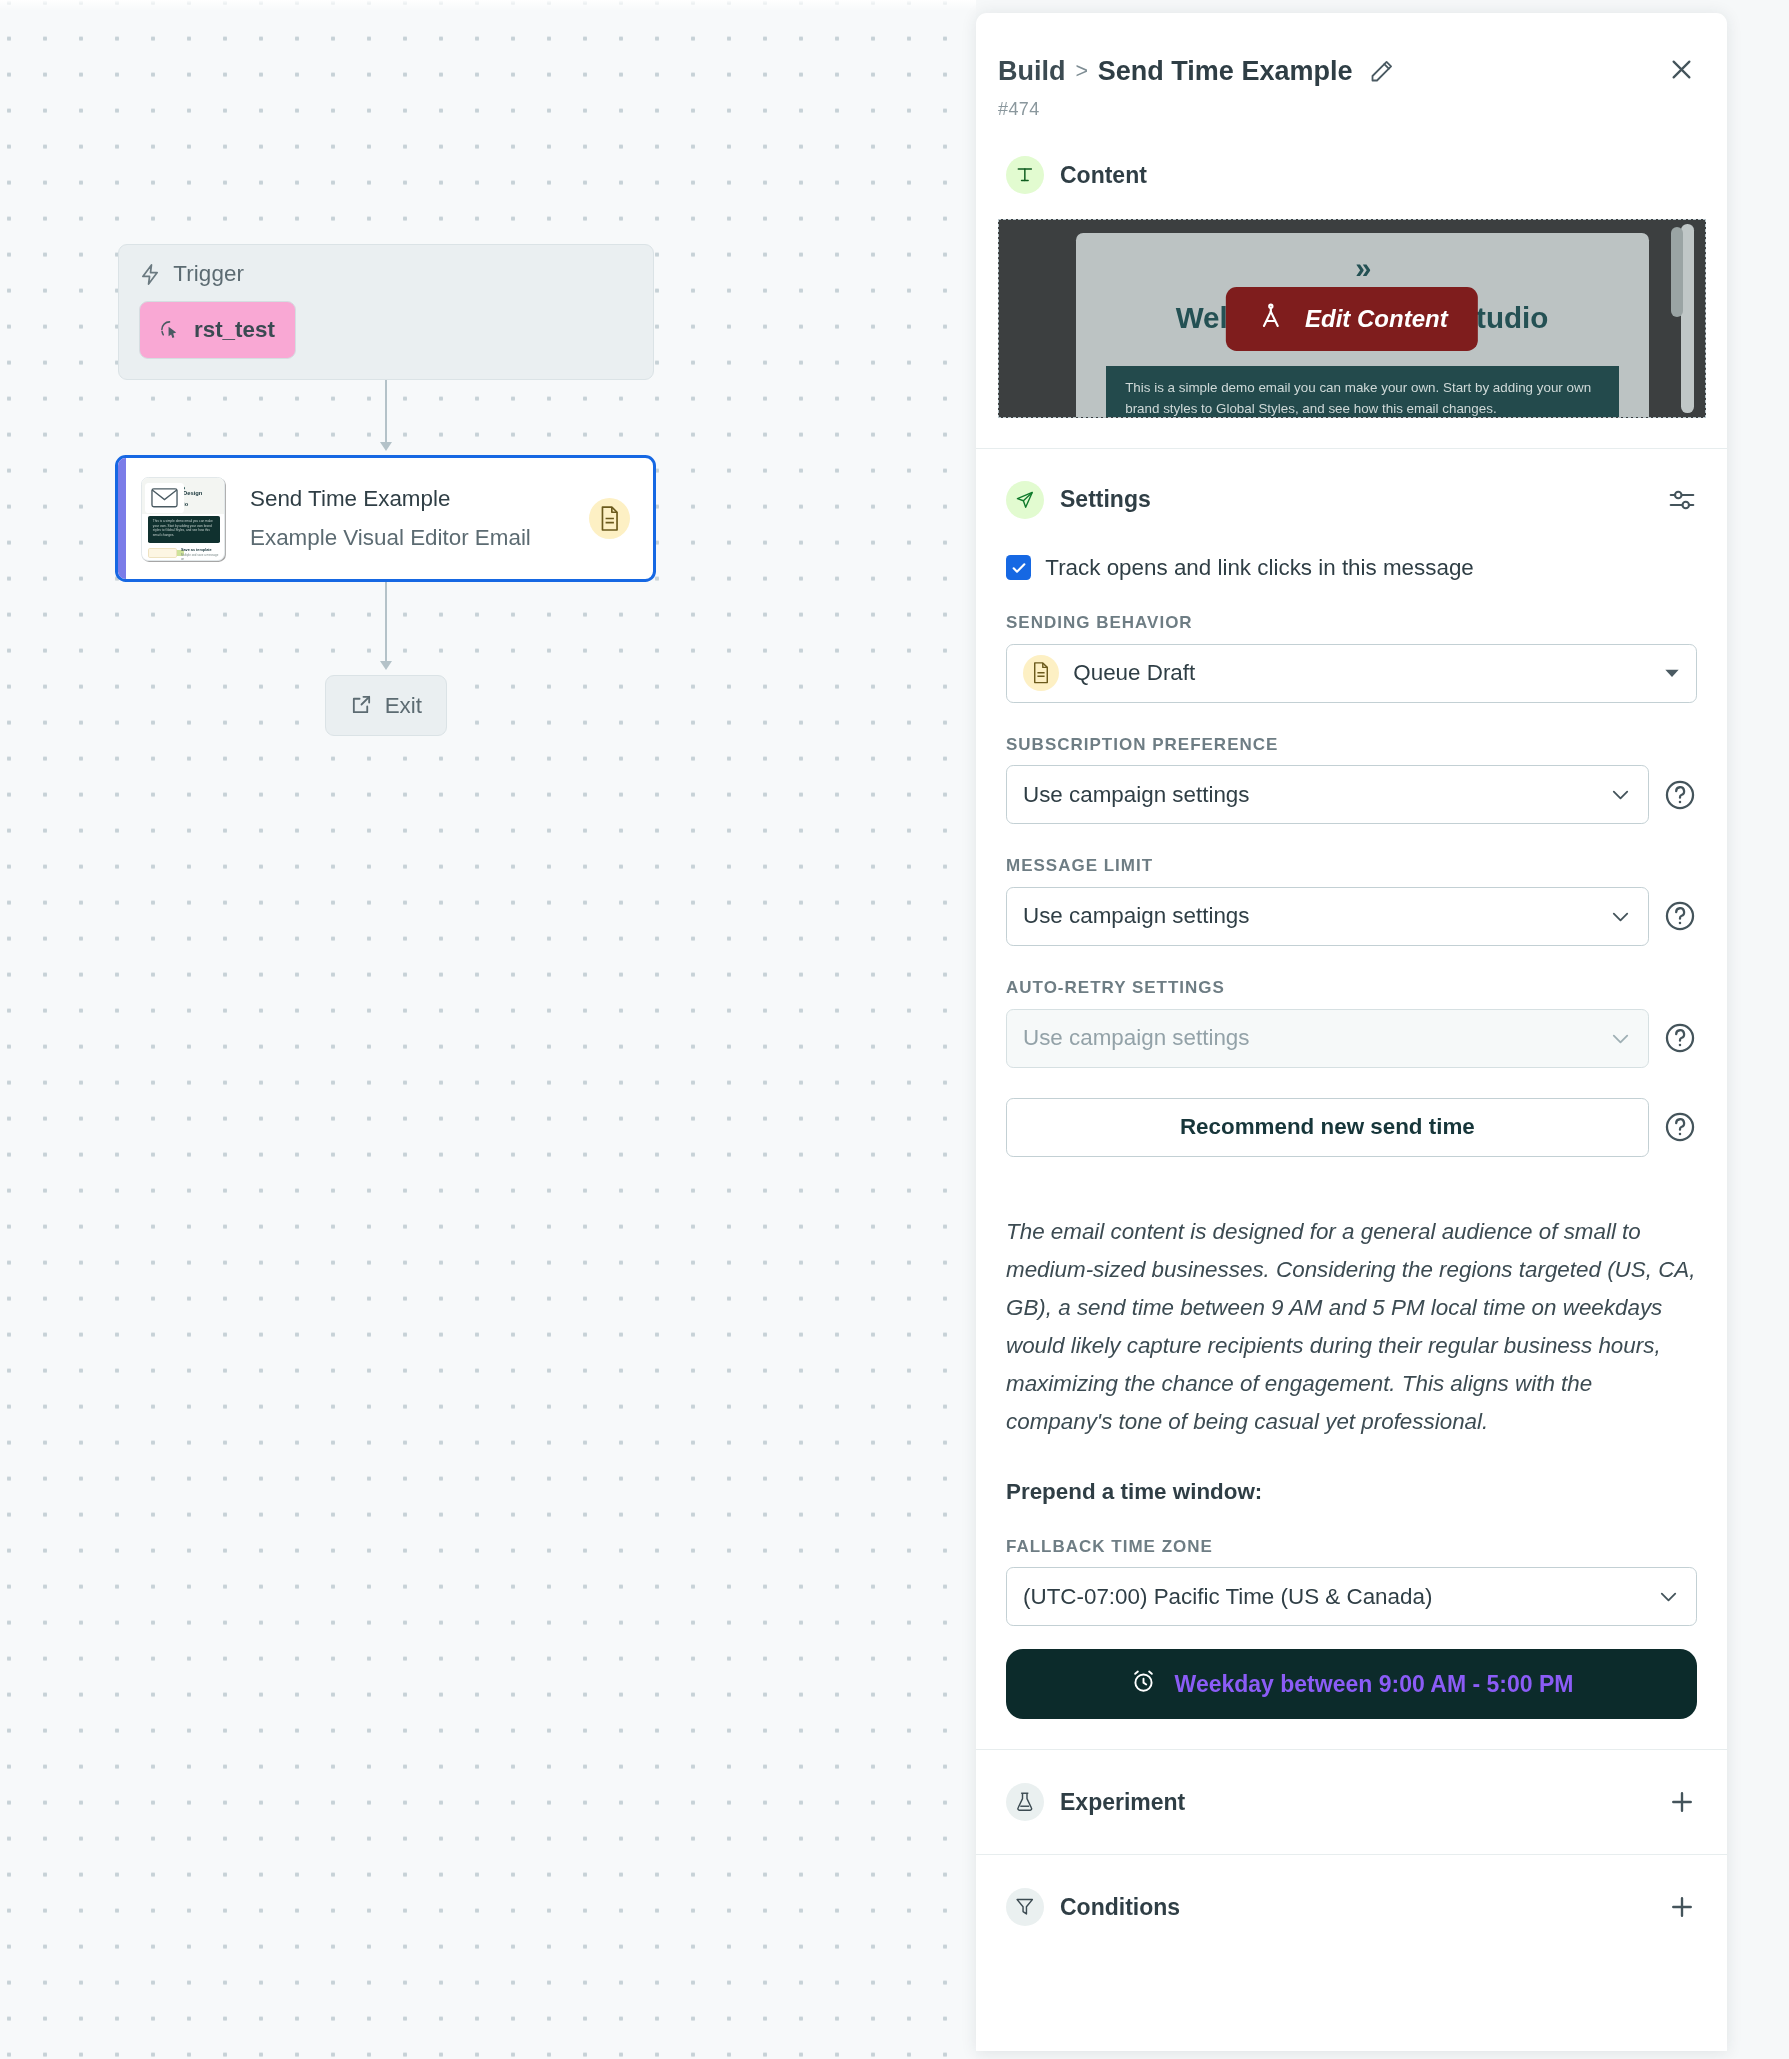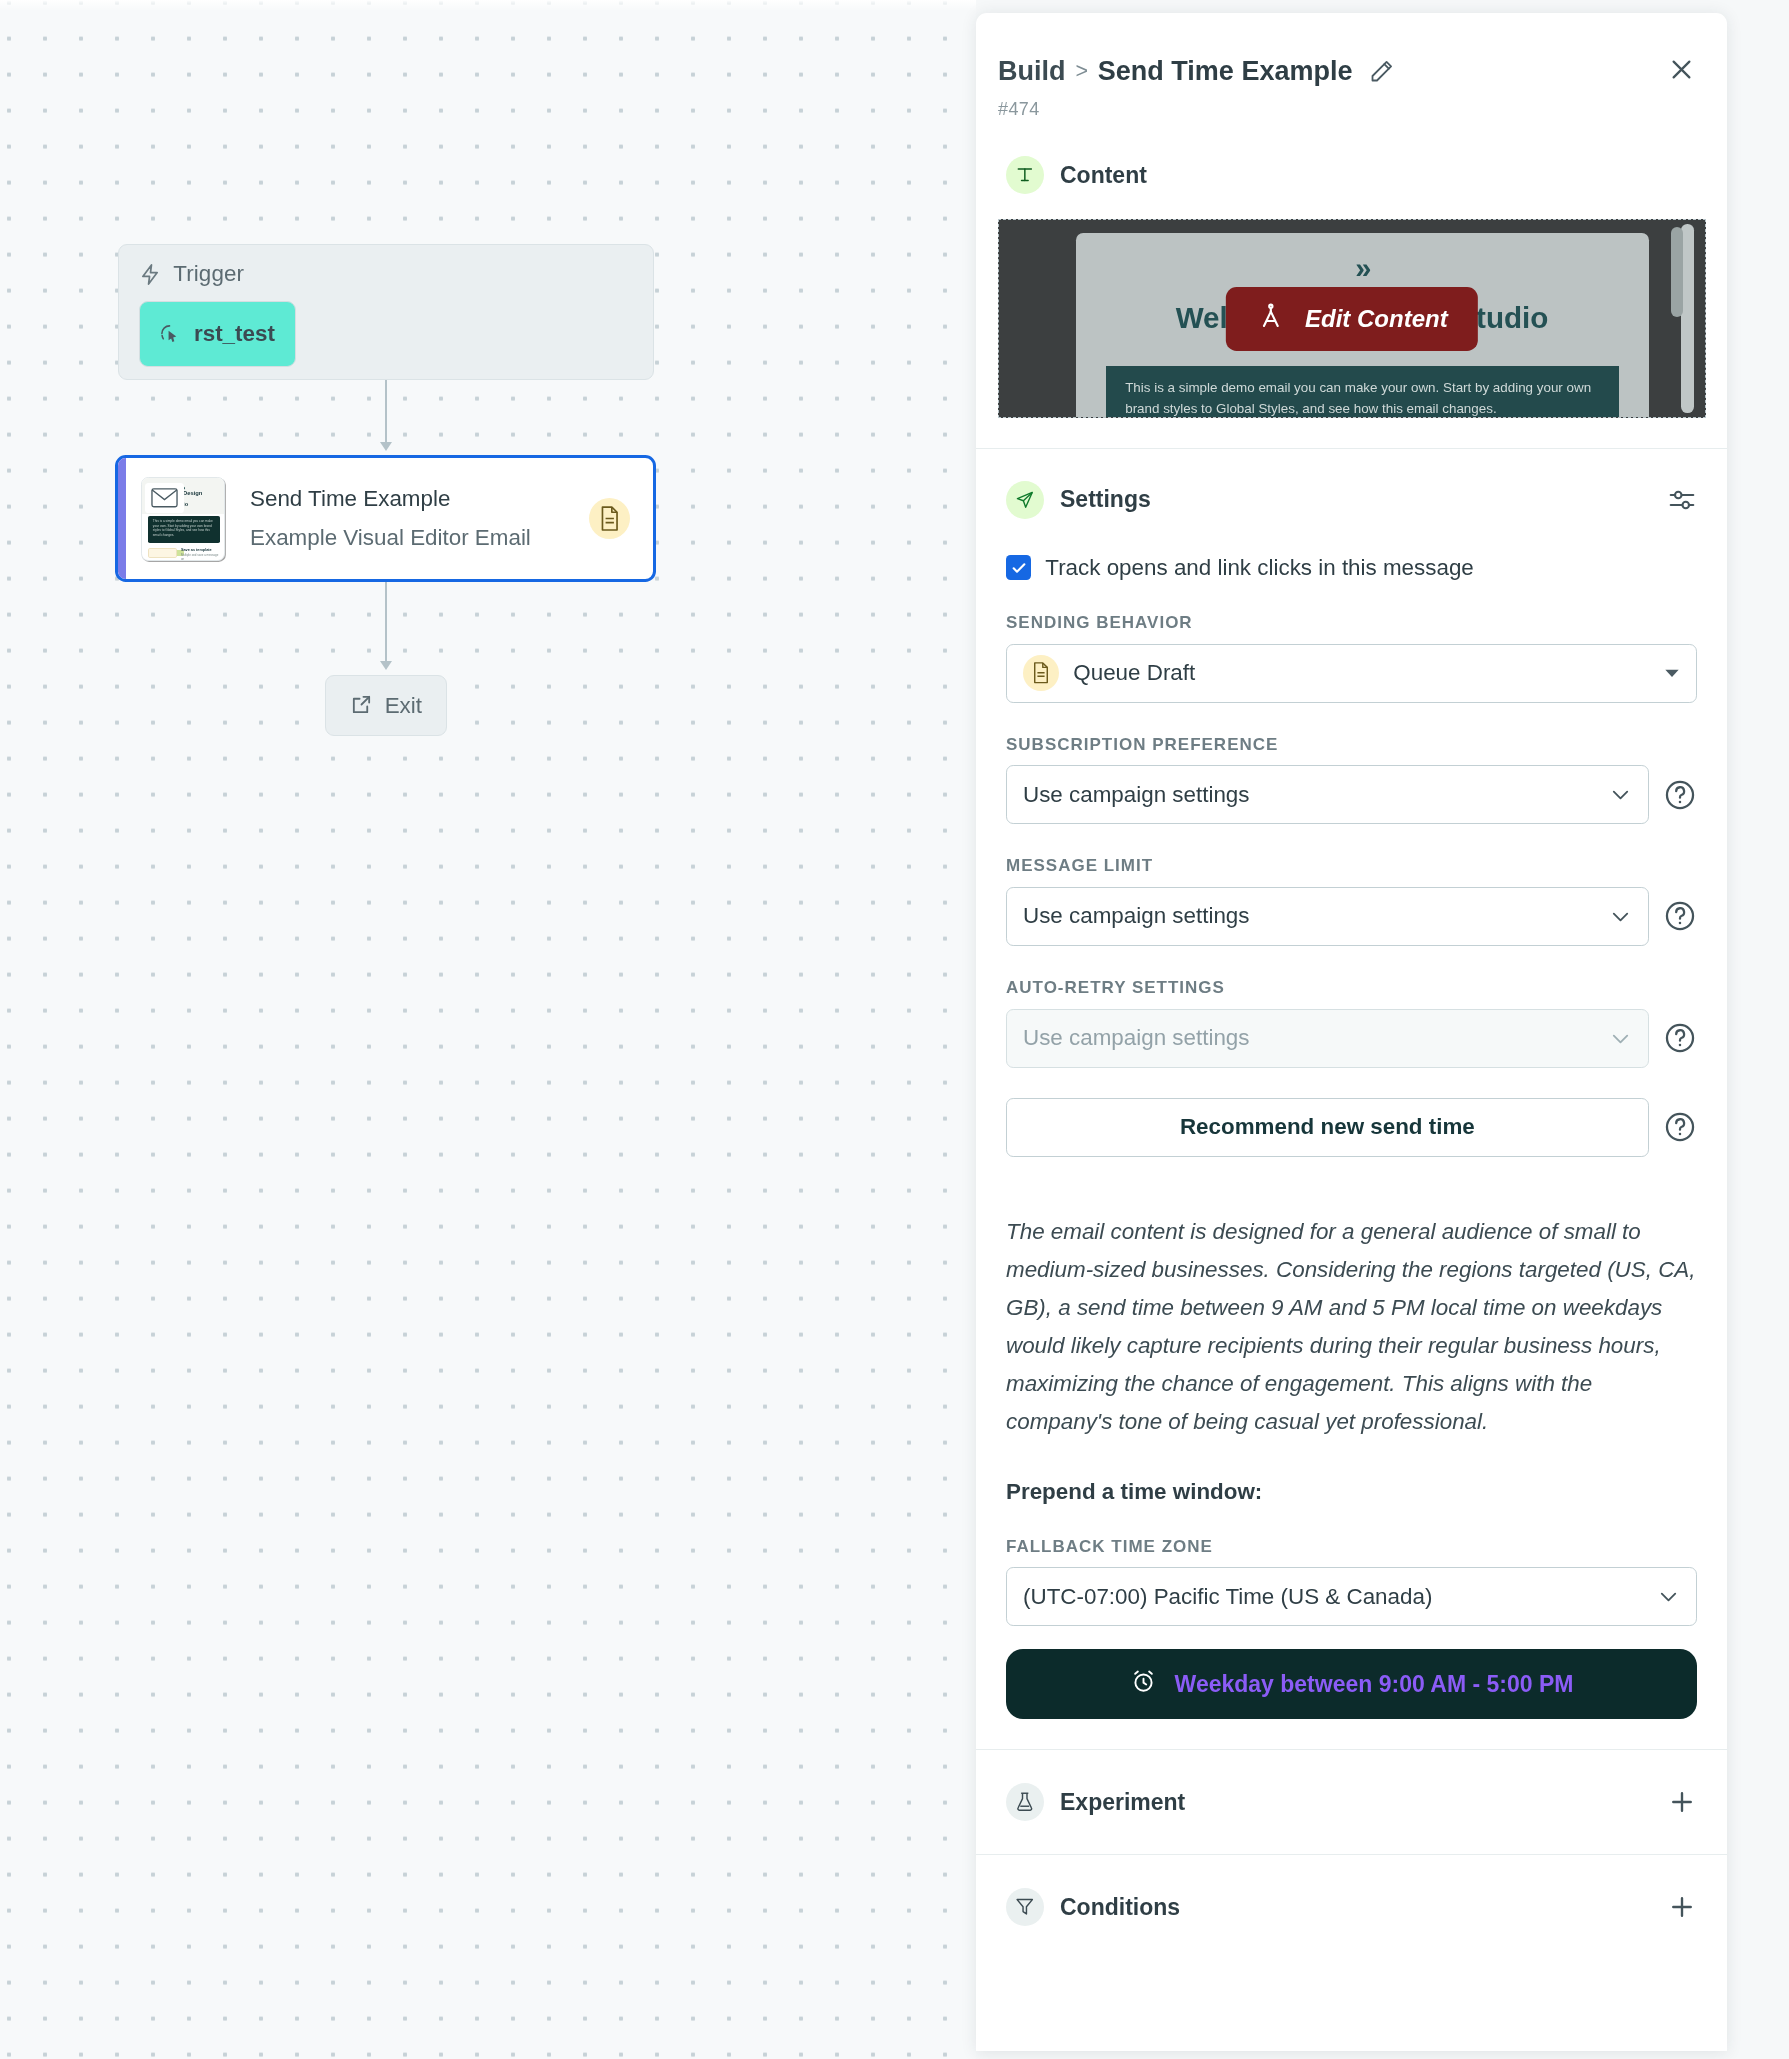--- a/index.html
+++ b/index.html
@@ -37,22 +37,22 @@
     padding: 16px 19.7px;
   }
   .trigger-head { display: flex; align-items: center; gap: 11.6px; }
   .trigger-head .bolt { width: 23px; height: 23px; display: block; }
   .trigger-title {
     font-size: 22.4px; color: #5c6b72; letter-spacing: 0.1px;
   }
   .trigger-chip {
     margin-top: 14.3px;
     display: inline-flex; align-items: center; gap: 11.6px;
-    height: 66px; padding: 0 19.7px;
-    background: #5eead4;
+    height: 58px; padding: 0 19.7px;
+    background: #f9a8d4;
     border: 0.9px solid #d5dee1;
     border-radius: 9px;
   }
   .trigger-chip .ic { width: 23px; height: 23px; display: block; }
   .trigger-chip-label { font-size: 22.4px; color: #3b4a52; font-weight: 600; }
 
   
   .conn { position: absolute; background: #b4c2c8; width: 1.8px; }
   .arrow {
     position: absolute; width: 0; height: 0;

